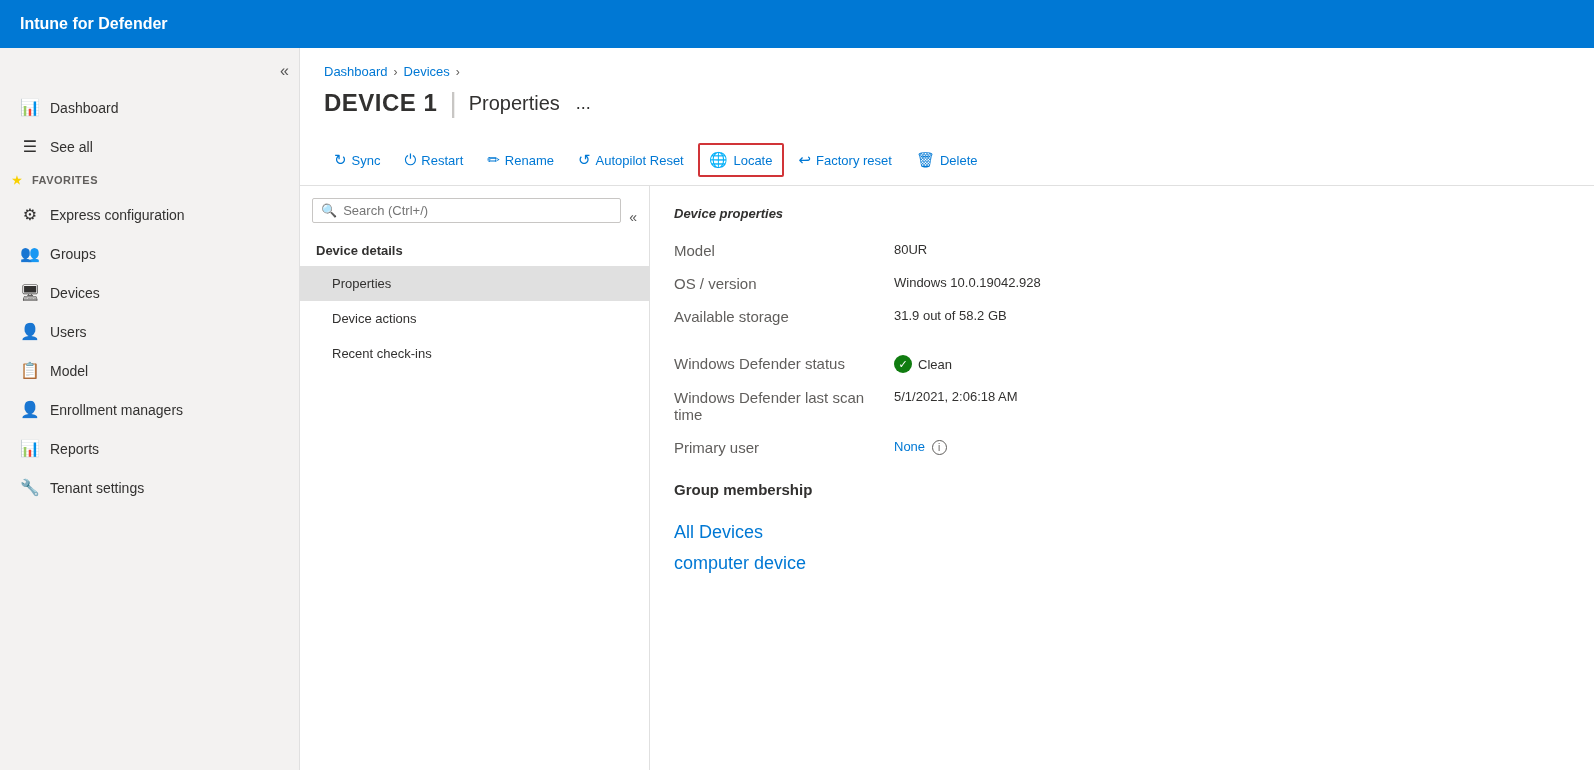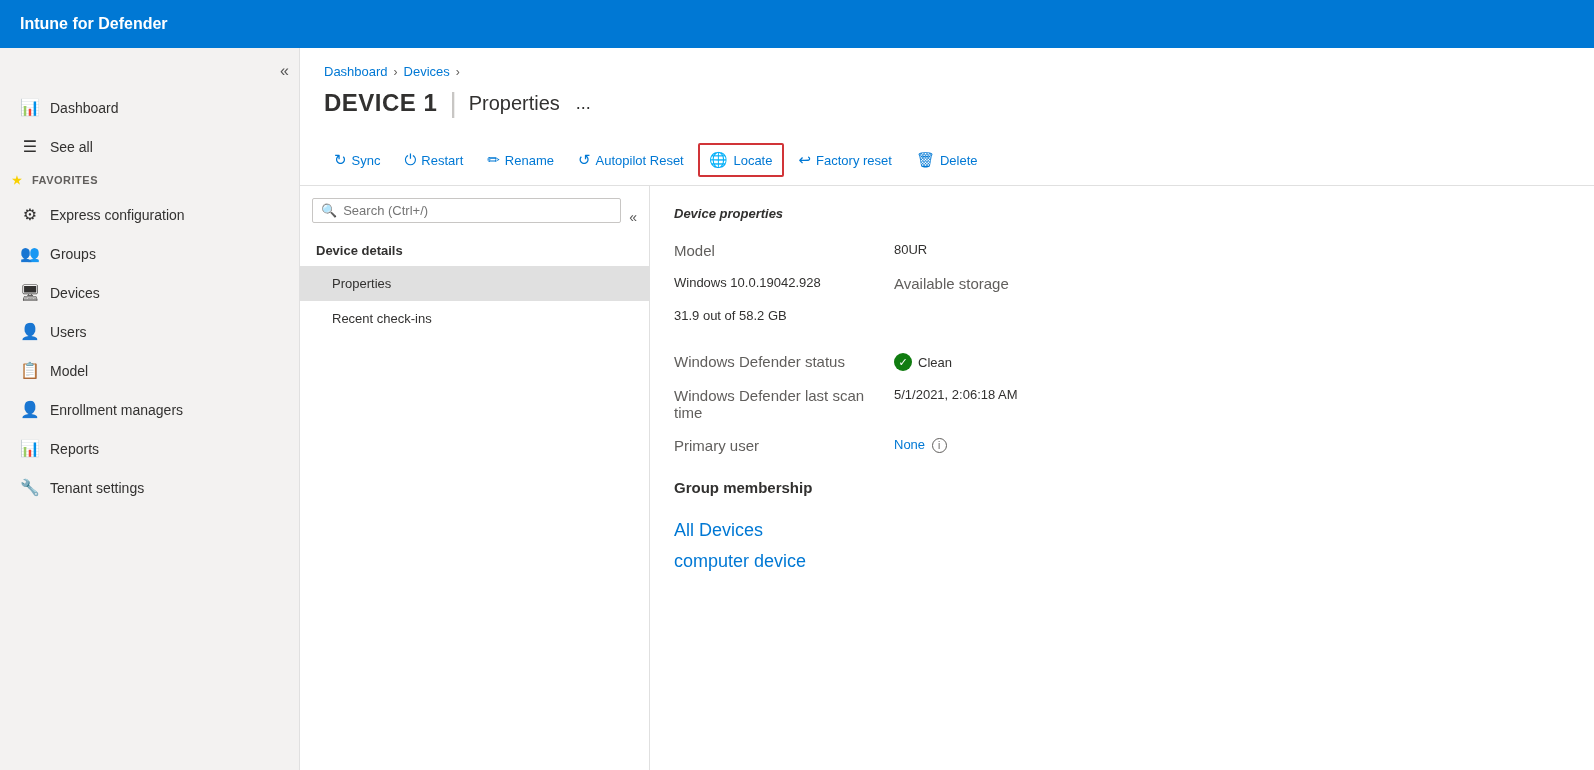--- a/index.html
+++ b/index.html
@@ -412,33 +412,37 @@
           </div>
           <span class="left-panel-collapse">«</span>
         </div>
 
         <div class="left-panel-section-title">Device details</div>
 
         <div class="left-panel-item active">
           <span>Properties</span>
         </div>
         <div class="left-panel-item">
+          <span>Device actions</span>
+        </div>
+        <div class="left-panel-item">
           <span>Recent check-ins</span>
         </div>
       </div>
 
       <div class="right-panel">
 
         <div class="section-title">Device properties</div>
 
         <div class="properties-grid">
           <span class="prop-label">Model</span>
           <span class="prop-value">80UR</span>
 
 
+          <span class="prop-label">OS / version</span>
           <span class="prop-value">Windows 10.0.19042.928</span>
 
           <span class="prop-label">Available storage</span>
           <span class="prop-value">31.9 out of 58.2 GB</span>
         </div>
 
         <div class="properties-grid">
           <span class="prop-label">Windows Defender status</span>
           <span class="prop-value defender-status">
             <span class="defender-clean-icon">✓</span>

